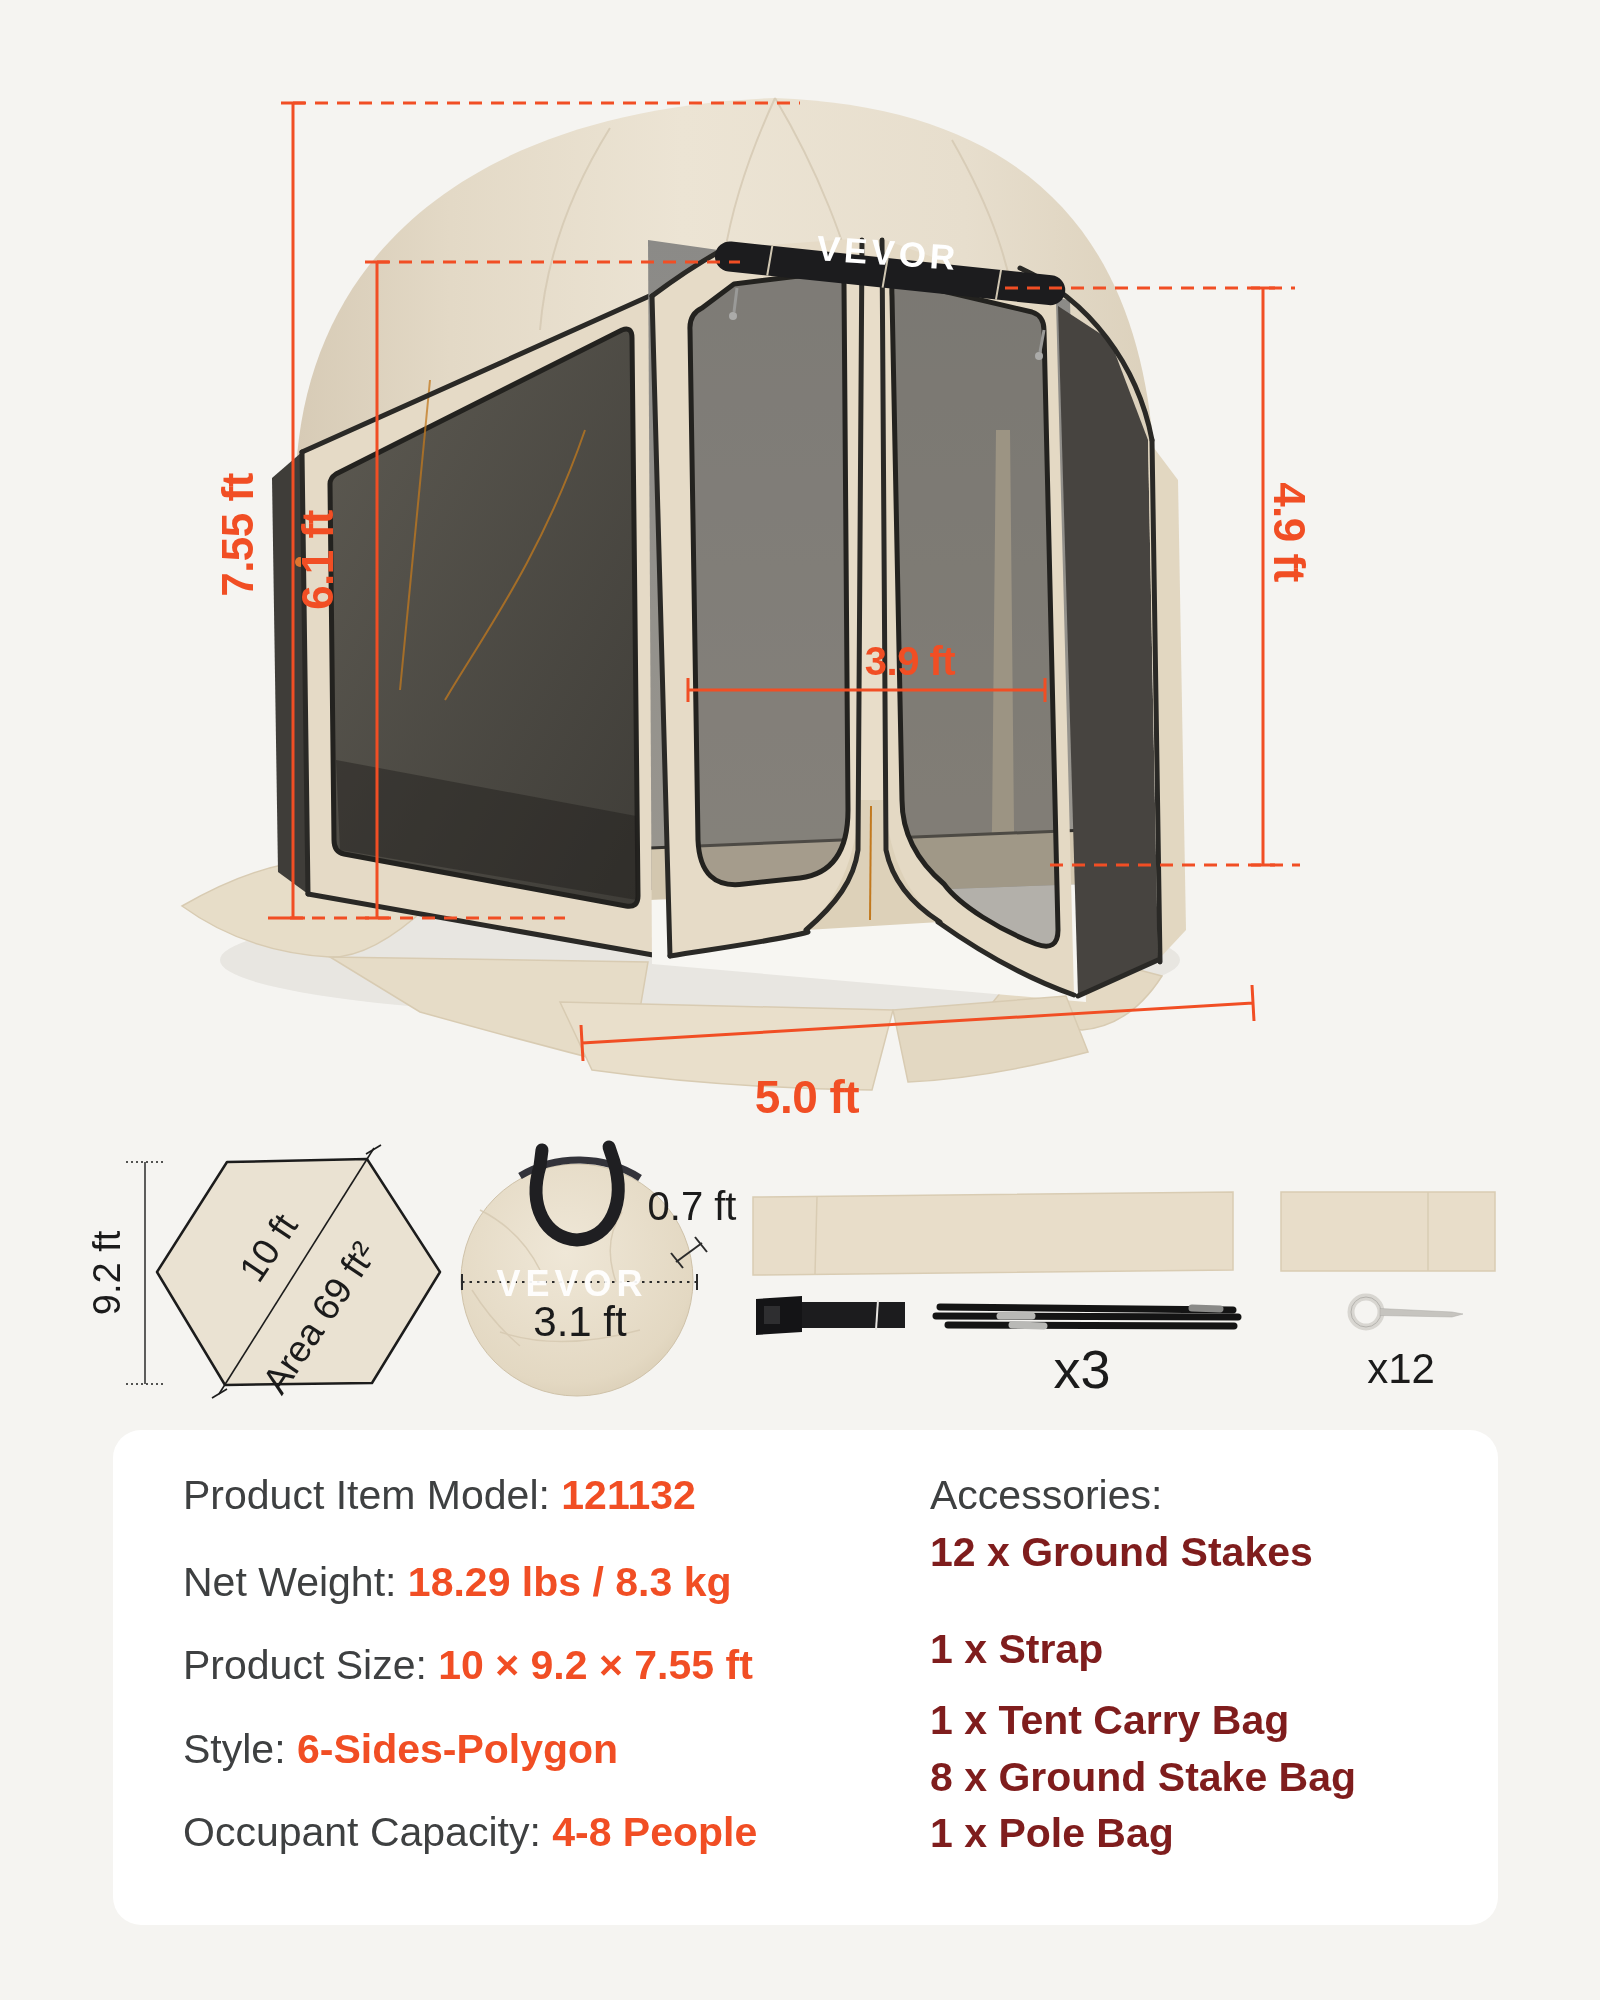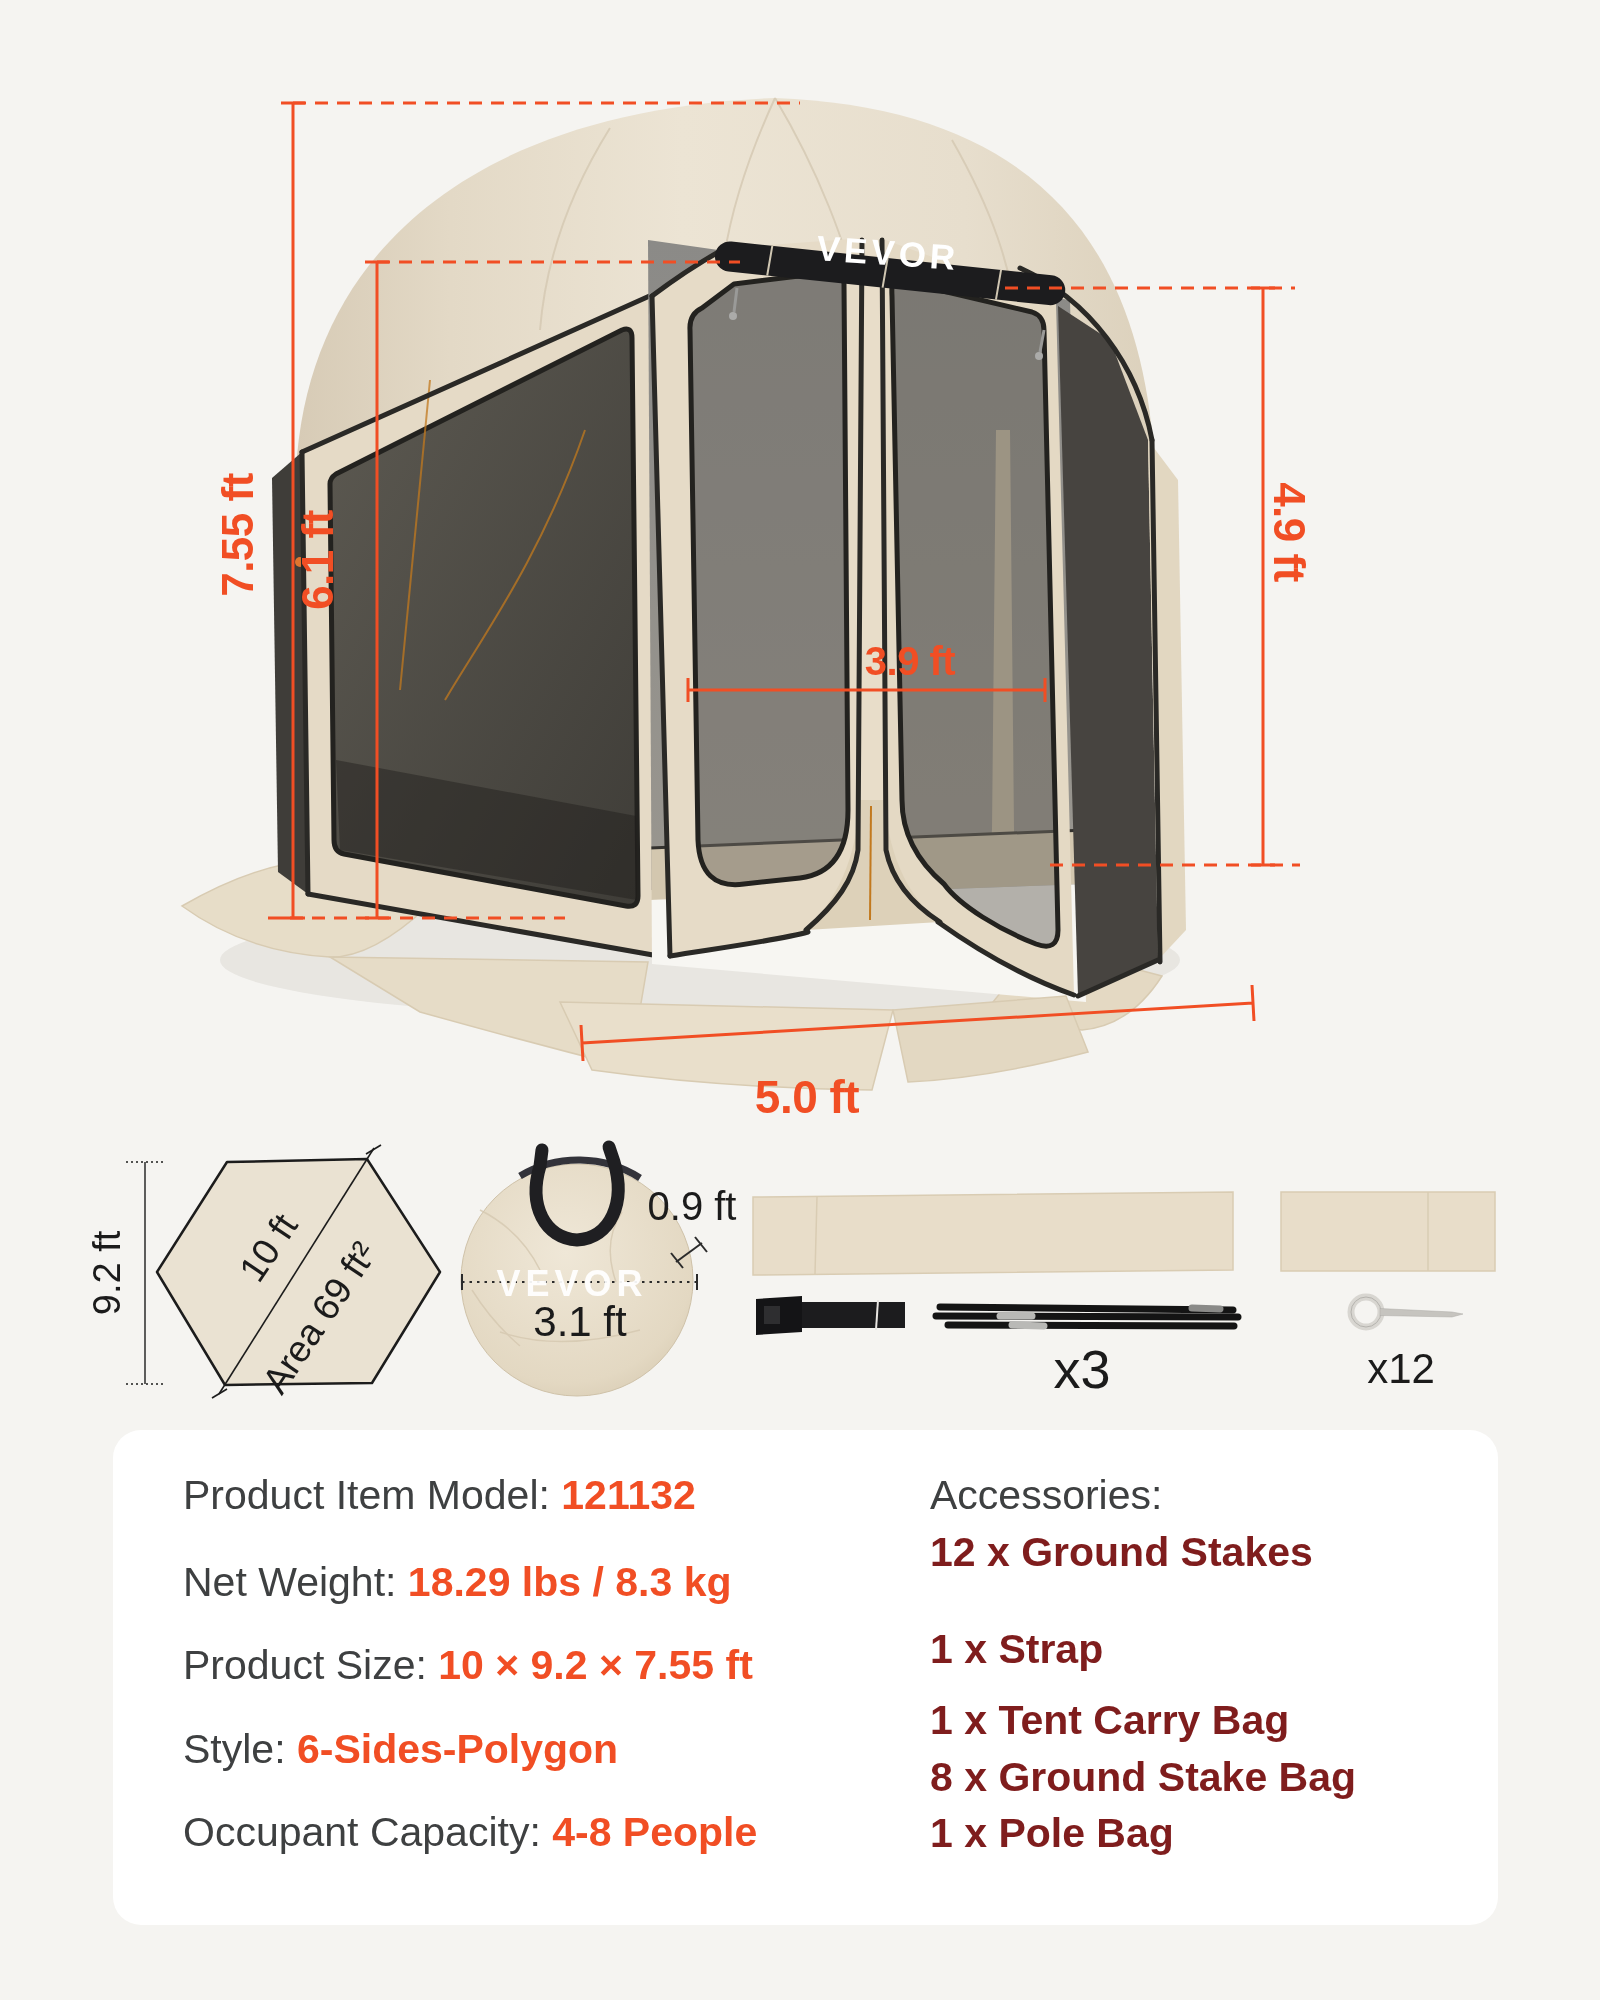--- a/index.html
+++ b/index.html
@@ -223,21 +223,21 @@
 <div class="abs dim rotm90" style="left:318px;top:560px;">6.1 ft</div>
 <div class="abs dim dim39 ctr" style="left:865px;top:661px;margin-left:45px;">3.9 ft</div>
 <div class="abs dim rotp90" style="left:1289px;top:532px;">4.9 ft</div>
 <div class="abs dim dim50 ctr" style="left:807px;top:1053px;margin-top:44px;">5.0 ft</div>
 
 <div class="abs blk rotm90" style="left:107px;top:1273px;">9.2 ft</div>
 <div class="abs blk rotm56" style="left:269px;top:1248px;font-size:37px;">10 ft</div>
 <div class="abs blk rotm56" style="left:320px;top:1318px;font-size:37px;">Area 69 ft²</div>
 
 <div class="abs baglogo ctr" style="left:572px;top:1284px;">VEVOR</div>
-<div class="abs blk ctr" style="left:692px;top:1206px;font-size:40px;">0.9 ft</div>
+<div class="abs blk ctr" style="left:692px;top:1206px;font-size:40px;">0.7 ft</div>
 <div class="abs blk ctr" style="left:580px;top:1322px;font-size:42px;">3.1 ft</div>
 
 <div class="abs blk ctr" style="left:1082px;top:1369px;font-size:54px;">x3</div>
 <div class="abs blk ctr" style="left:1401px;top:1369px;font-size:42px;">x12</div>
 
 <div id="spec-card">
   <div class="specrow" style="left:70px;top:42px;">
     <span>Product Item Model: </span><b>121132</b>
   </div>
   <div class="specrow" style="left:70px;top:129px;">

